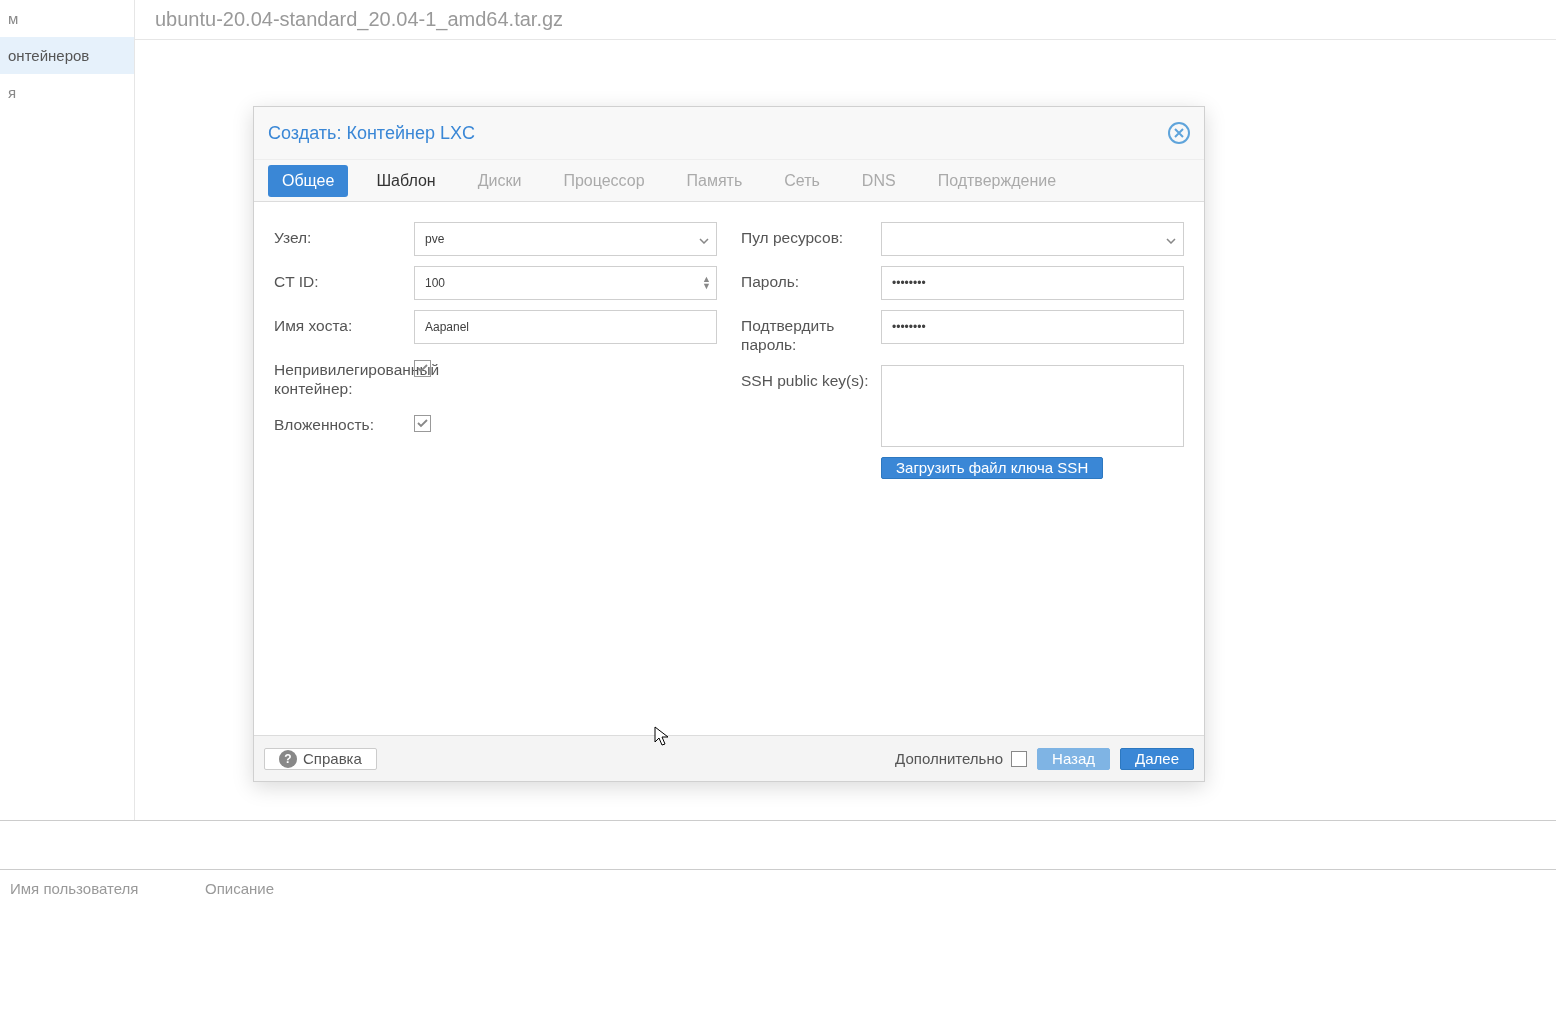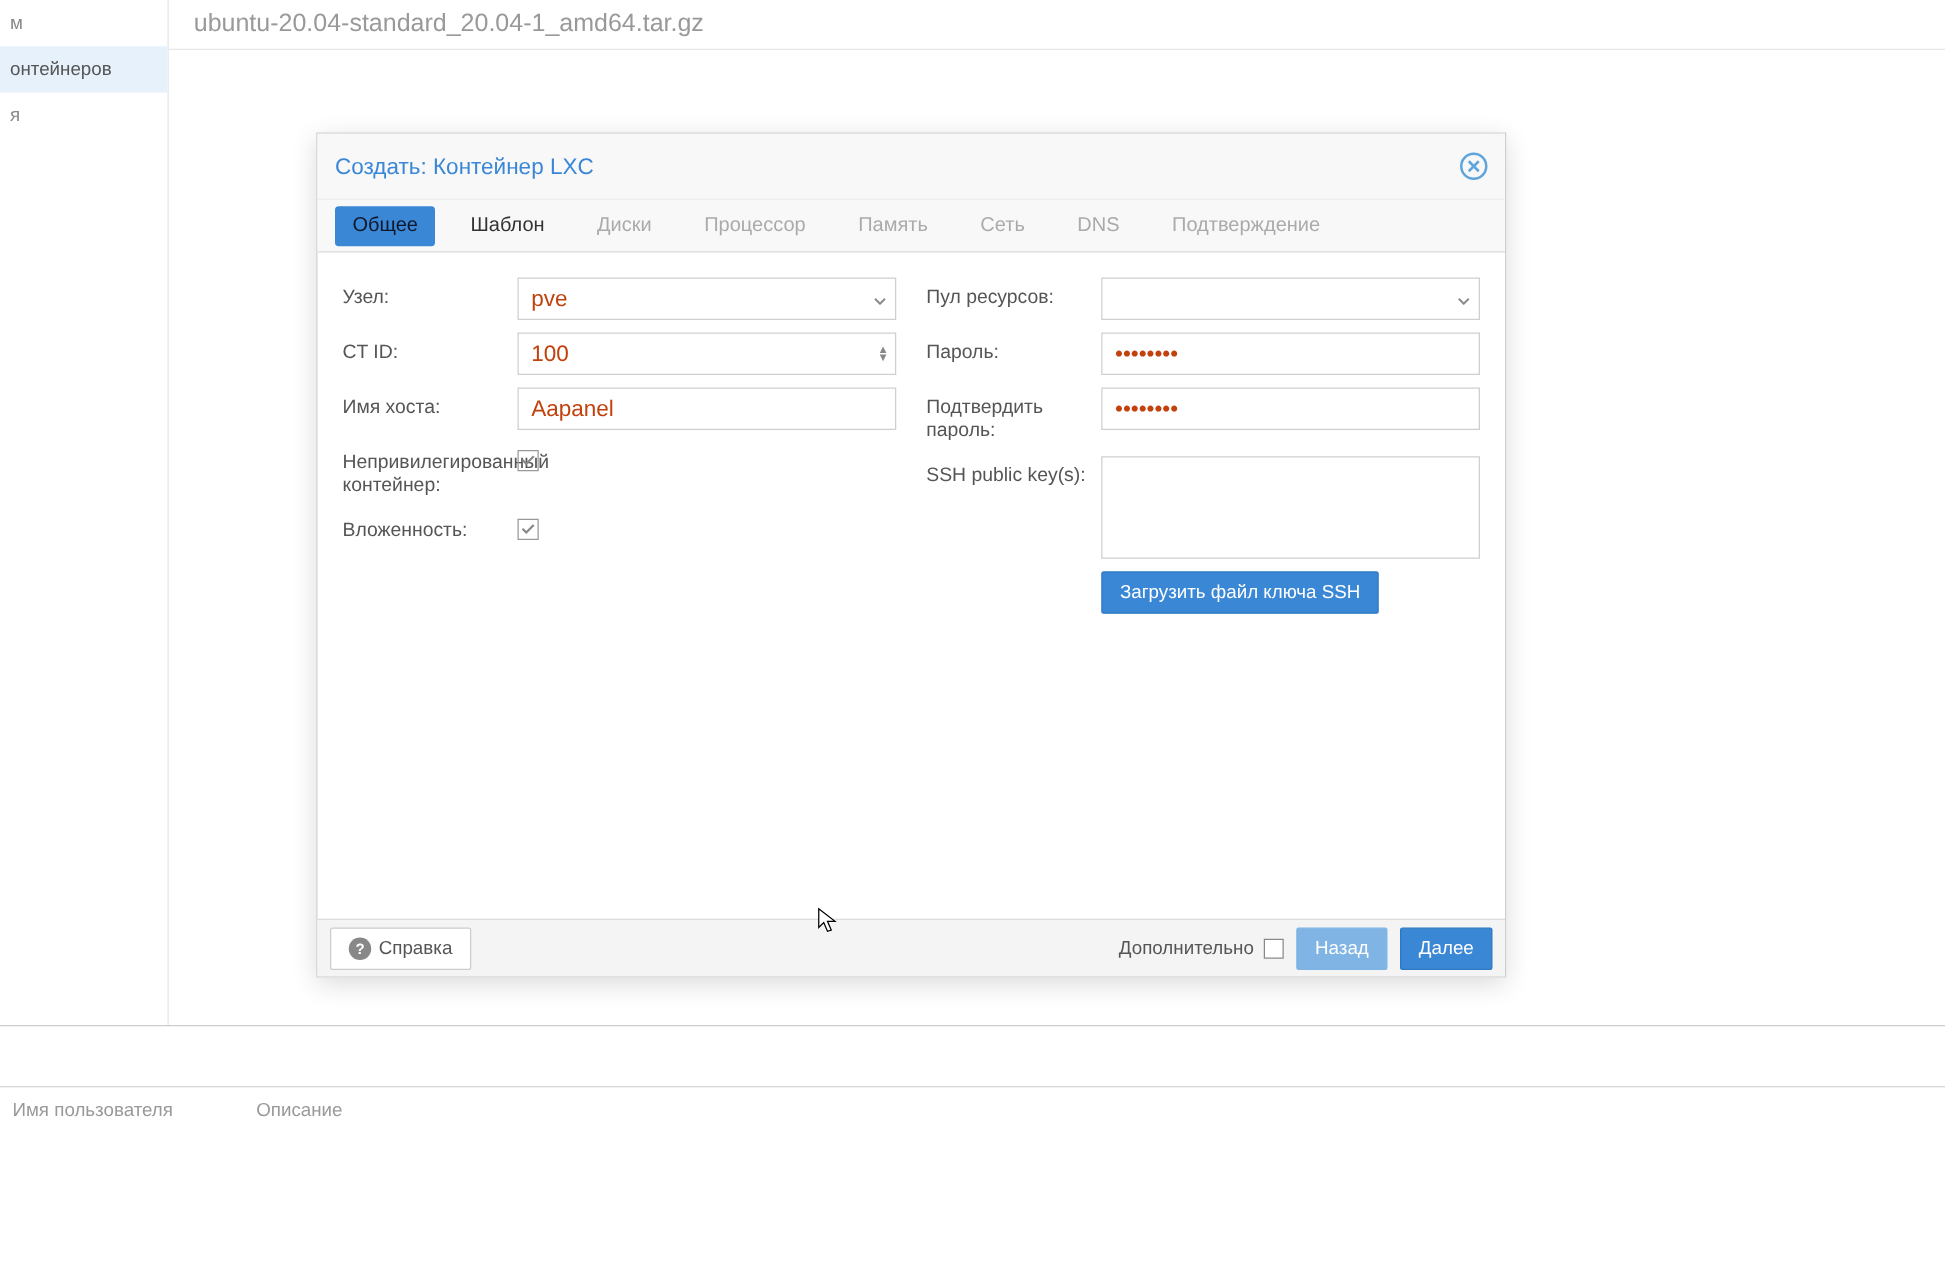--- a/index.html
+++ b/index.html
@@ -117,21 +117,21 @@
 .tab {
   padding: 7px 14px;
   font-size: 16px;
   color: #aaa;
   cursor: pointer;
   border-radius: 3px;
   margin-right: 14px;
 }
 .tab.active-current {
   background: #3a87d6;
-  color: #0f172a;
+  color: #ffffff;
 }
 .tab.enabled {
   color: #333;
 }
 .modal-body {
   flex: 1;
   padding: 20px 20px;
   display: flex;
   gap: 24px;
 }
@@ -156,22 +156,22 @@
   flex: 1;
   display: flex;
   align-items: center;
 }
 .text-input, .combo, .spinner, .textarea {
   width: 100%;
   height: 34px;
   border: 1px solid #cfcfcf;
   background: #fff;
   padding: 0 10px;
-  font-size: 18px;
-  color: #c2410c;
+  font-size: 12px;
+  color: #404040;
   font-family: inherit;
 }
 .combo-wrap, .spinner-wrap {
   position: relative;
   width: 100%;
 }
 .combo-trigger {
   position: absolute;
   right: 8px; top: 50%;
   transform: translateY(-50%);
@@ -202,21 +202,21 @@
   justify-content: center;
   color: #999;
   font-size: 12px;
   margin-top: 6px;
   cursor: pointer;
 }
 .btn {
   display: inline-flex;
   align-items: center;
   justify-content: center;
-  height: 34px;
+  height: 22px;
   padding: 0 14px;
   border: 1px solid #2d78c0;
   background: #3a87d6;
   color: #fff;
   font-size: 15px;
   cursor: pointer;
   border-radius: 2px;
 }
 .btn.light {
   background: #fff;

